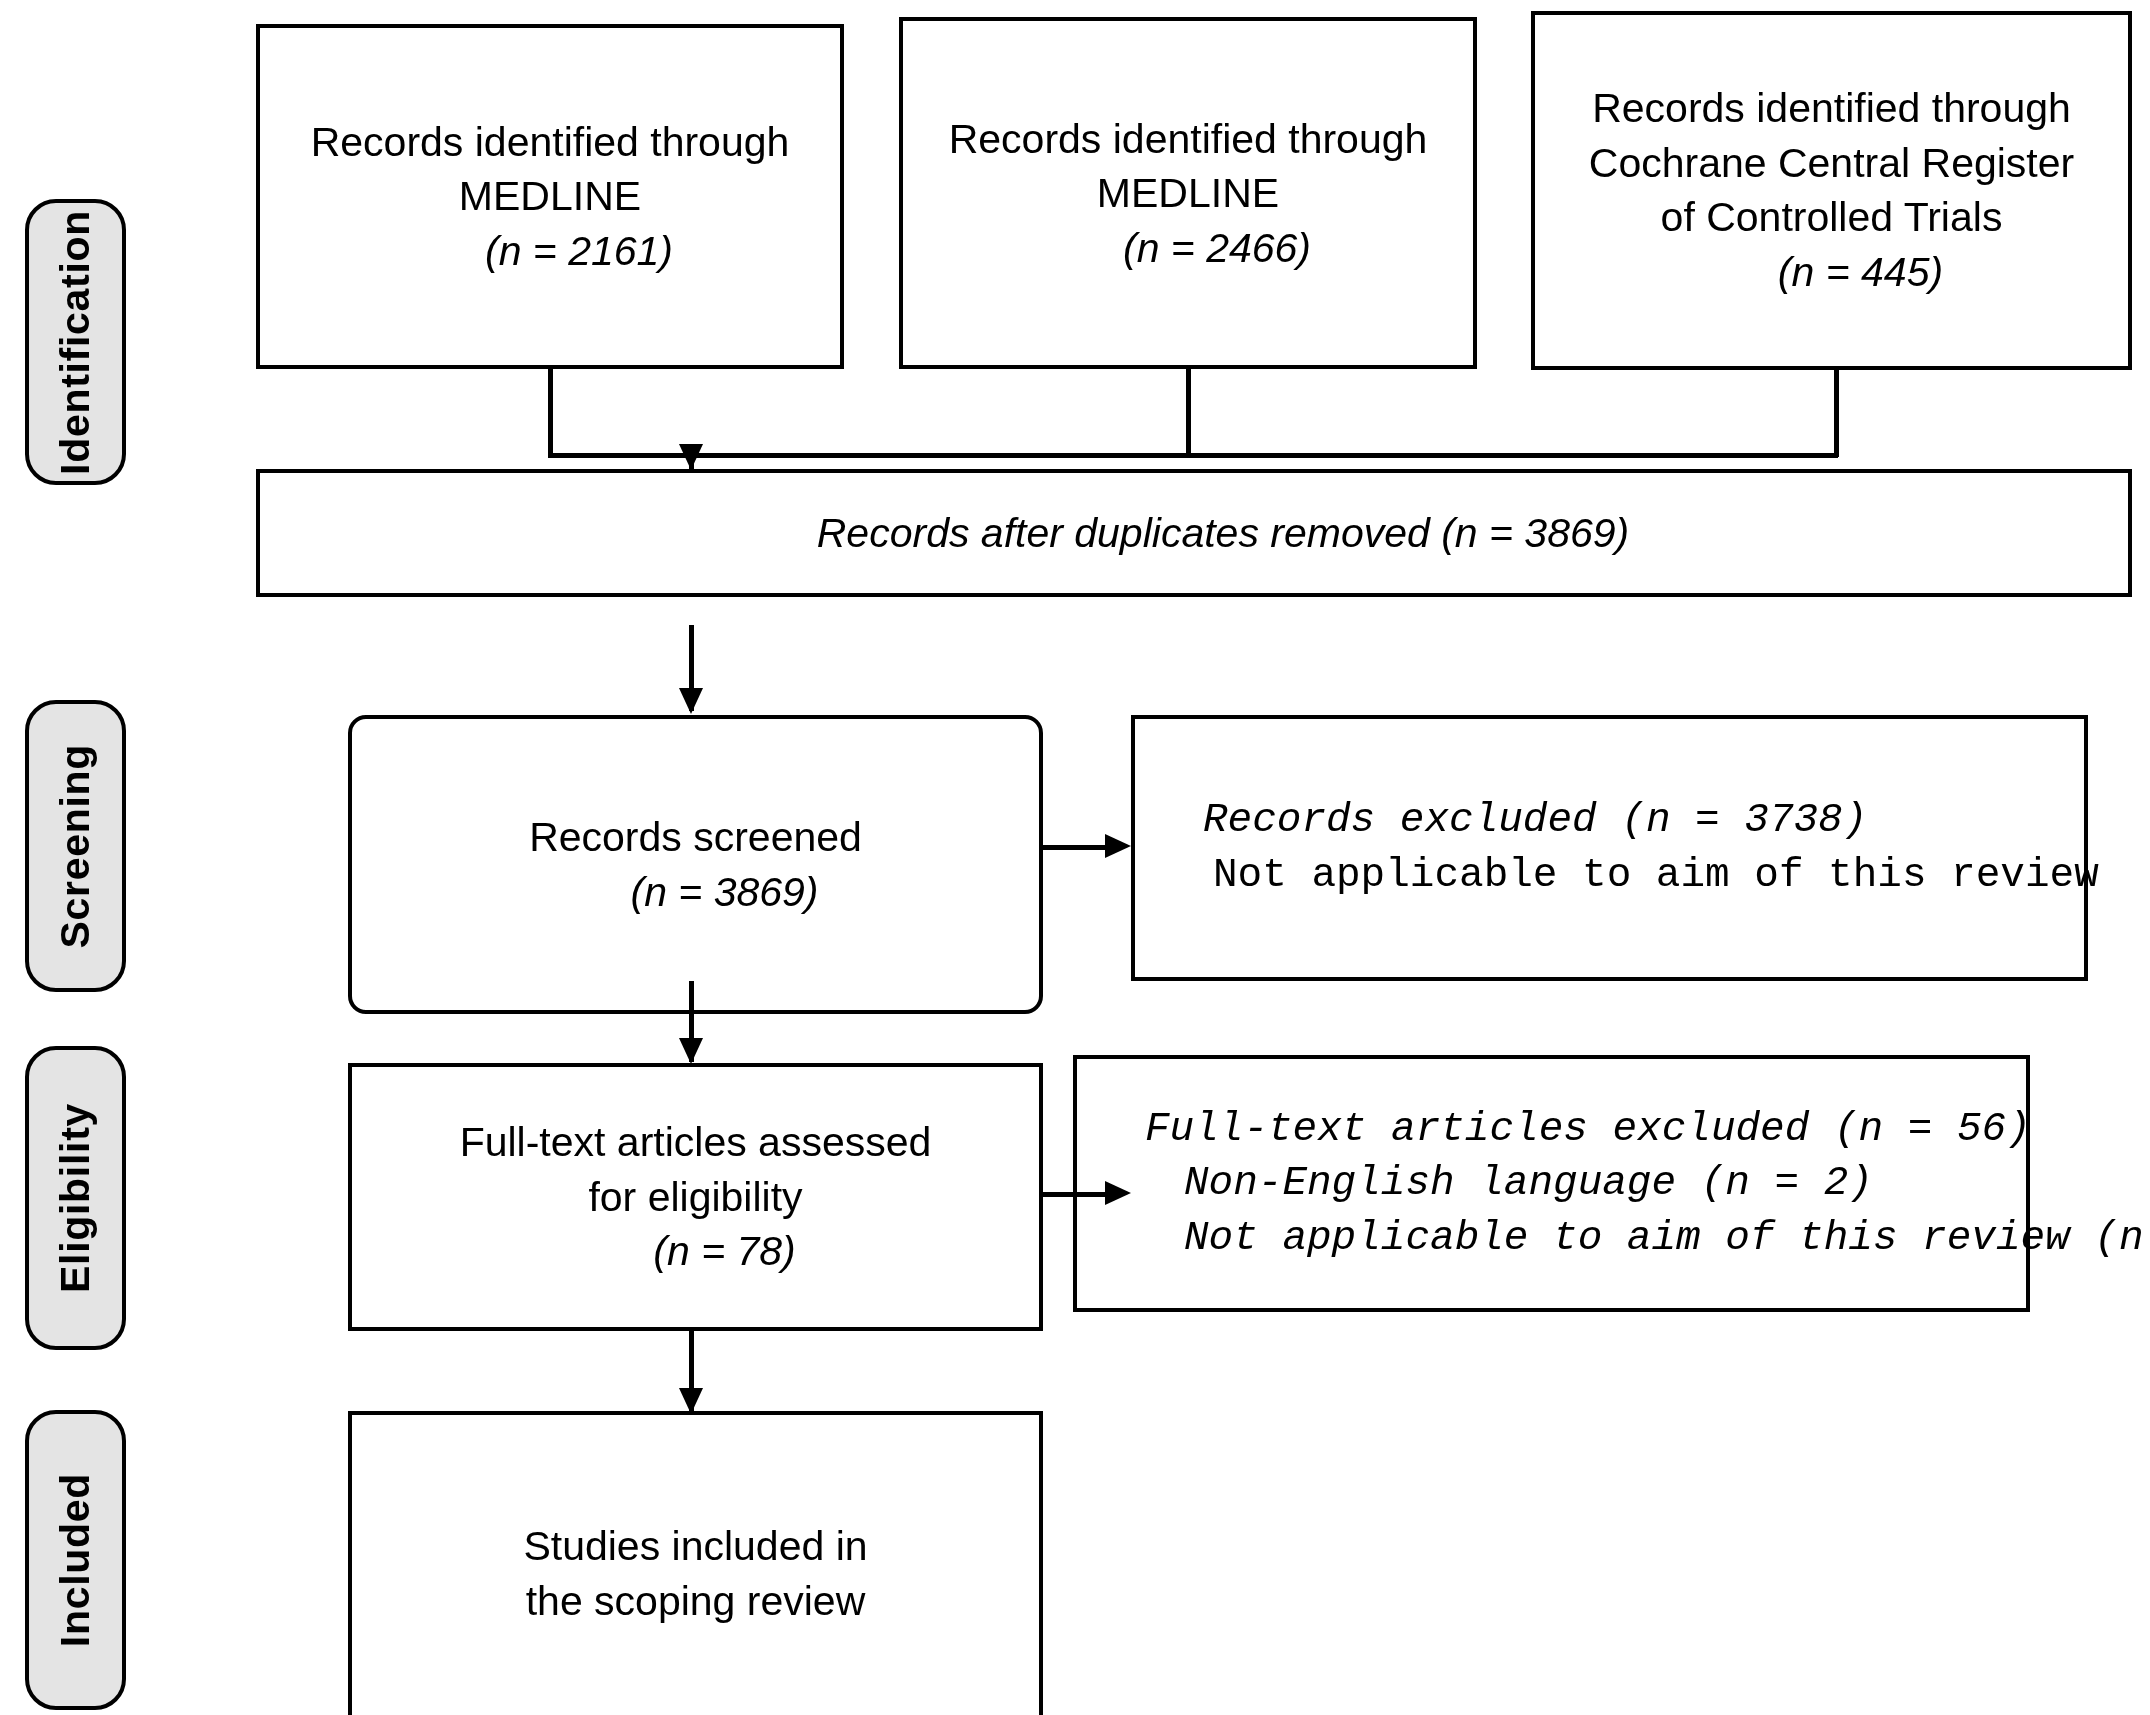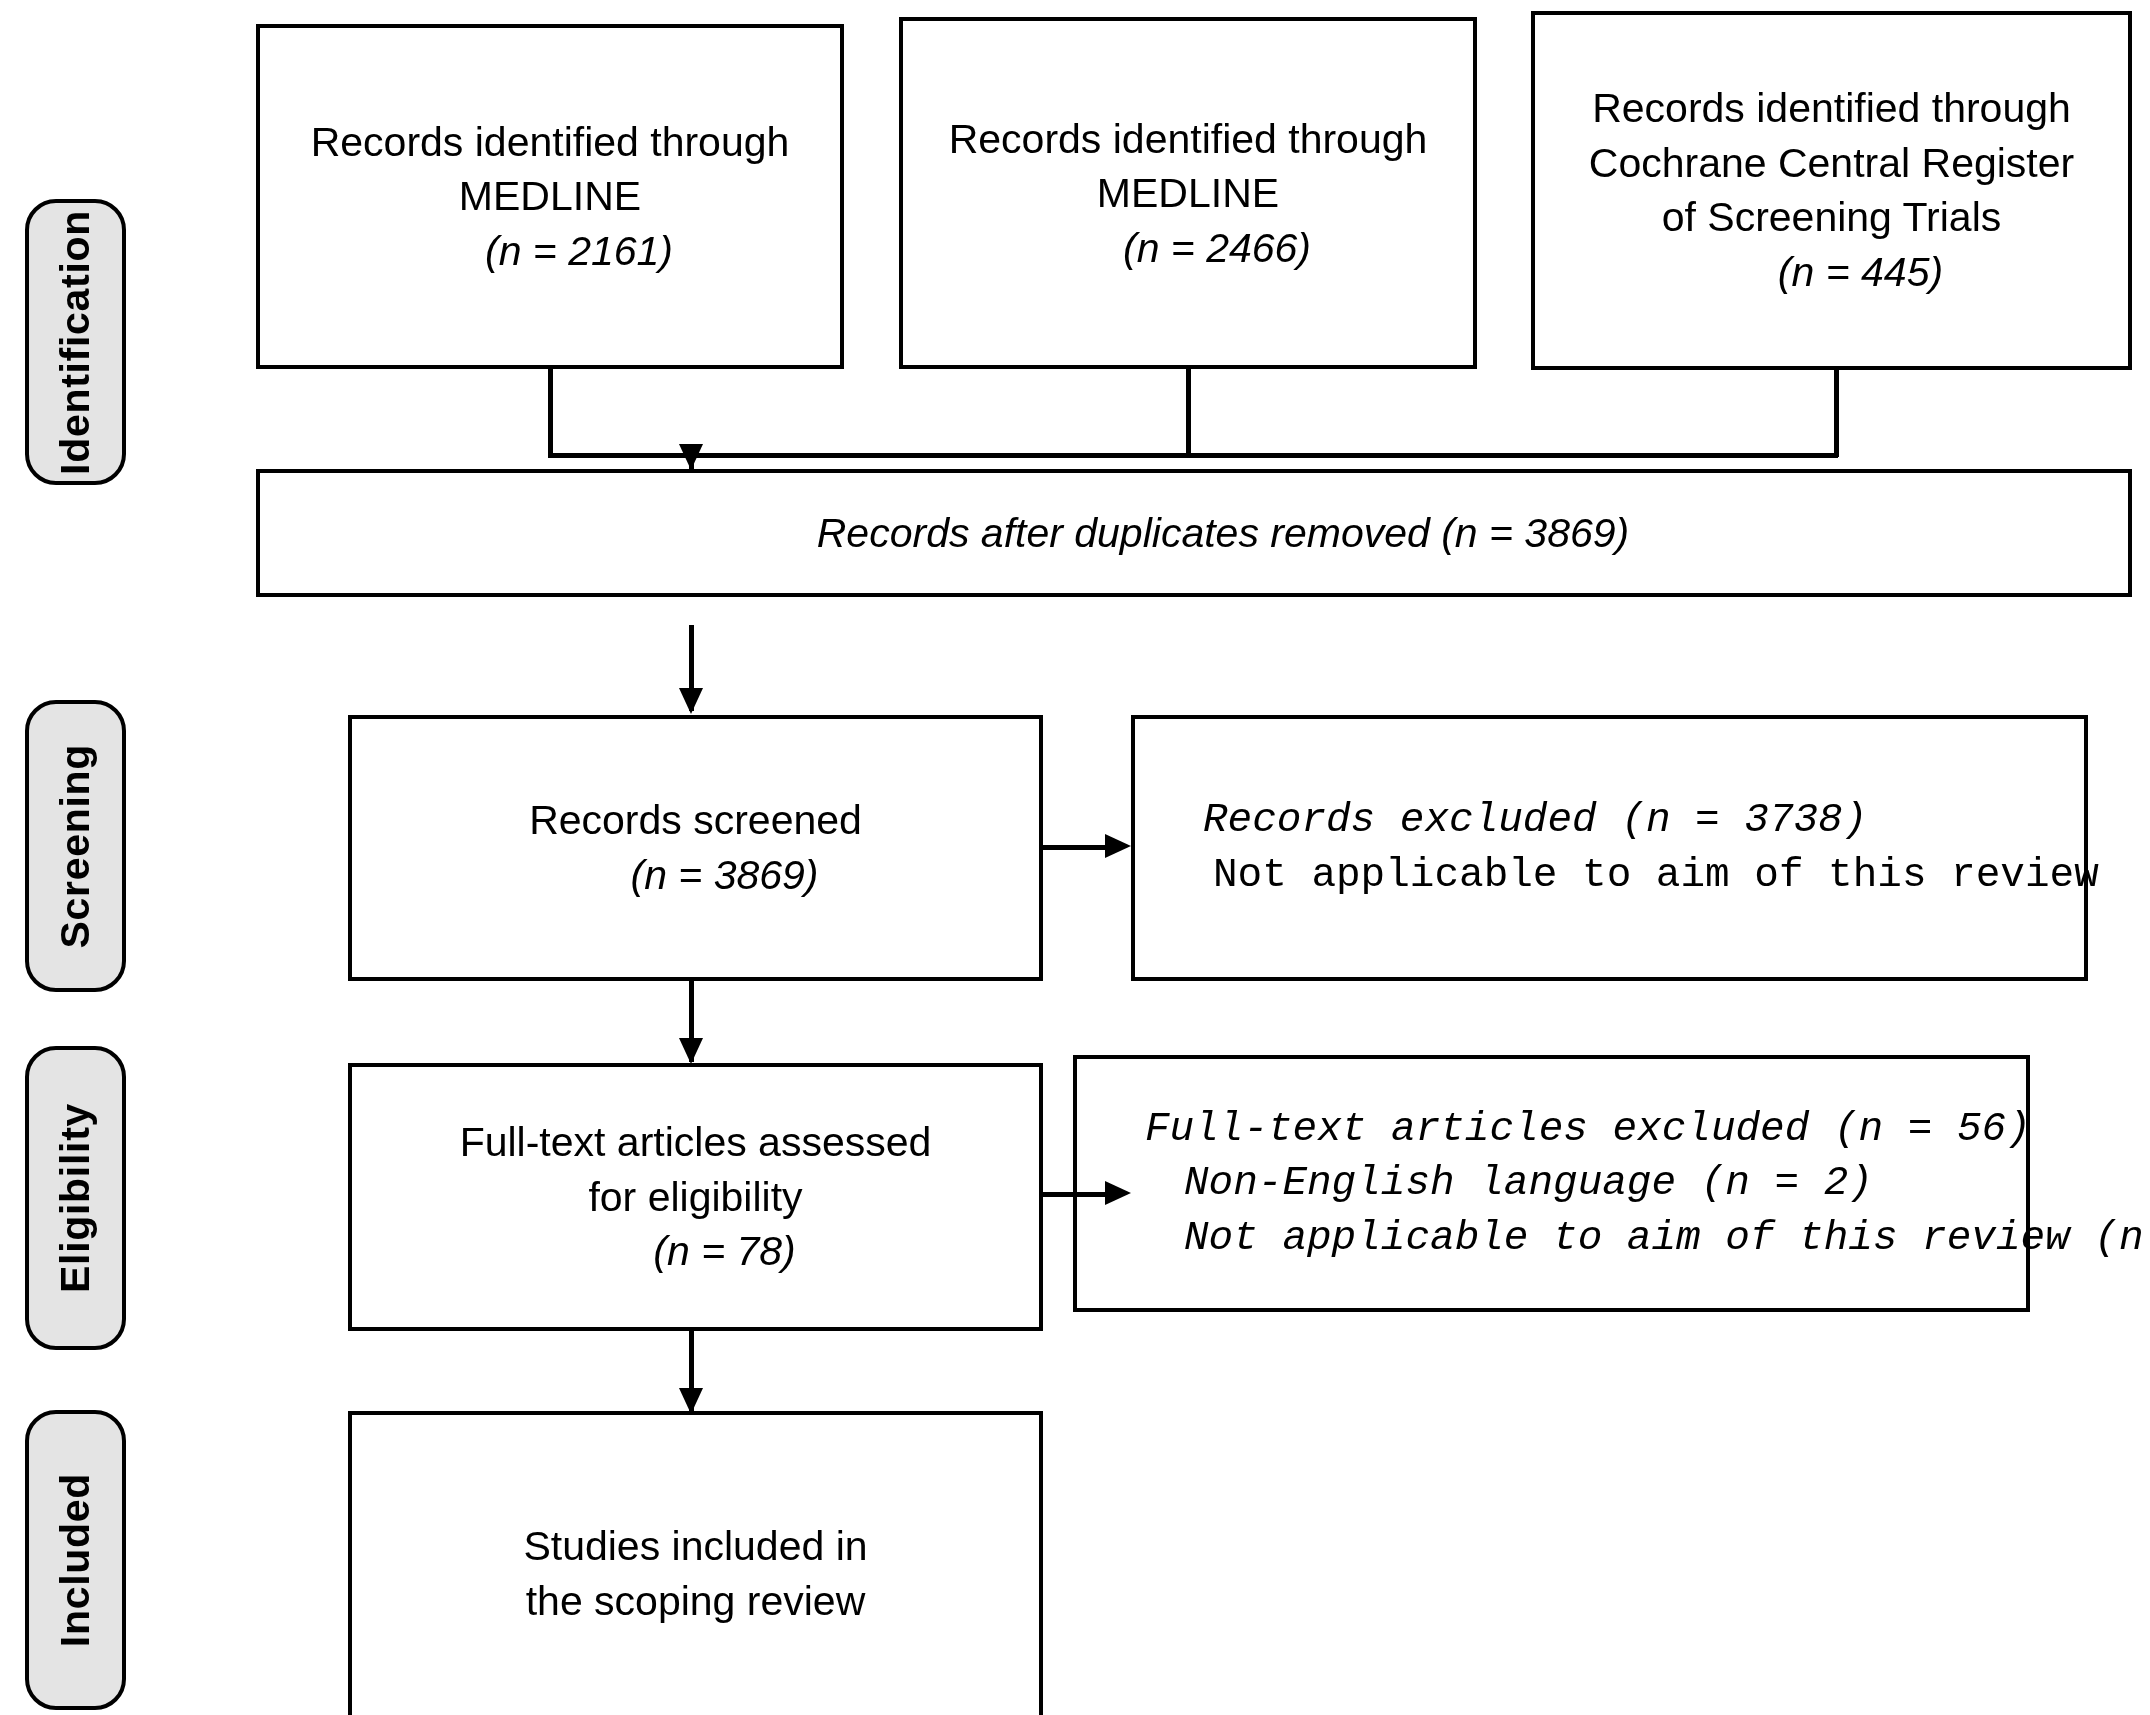--- a/index.html
+++ b/index.html
@@ -99,39 +99,39 @@
 
   <div class="fbox center" style="left:899px;top:17.3px;width:578px;height:352px;">
     <span class="ln">Records identified through</span>
     <span class="ln">MEDLINE</span>
     <span class="ln ital">(<i>n</i> = 2466)</span>
   </div>
 
   <div class="fbox center" style="left:1531px;top:10.6px;width:601px;height:359px;">
     <span class="ln">Records identified through</span>
     <span class="ln">Cochrane Central Register</span>
-    <span class="ln">of Screening Trials</span>
+    <span class="ln">of Controlled Trials</span>
     <span class="ln ital">(<i>n</i> = 445)</span>
   </div>
 
   <div class="vline" style="left:548px;top:369px;height:88px;"></div>
   <div class="vline" style="left:1186px;top:369px;height:88px;"></div>
   <div class="vline" style="left:1834px;top:369px;height:88px;"></div>
   <div class="hline" style="left:548px;top:453px;width:1290px;"></div>
   <div class="vline" style="left:689px;top:453px;height:64px;"></div>
   <div class="arrowhead" style="left:679px;top:444px;"></div>
 
   <div class="fbox center" style="left:256px;top:469px;width:1876px;height:128px;">
     <span class="ln ital">Records after duplicates removed (<i>n</i> = 3869)</span>
   </div>
 
   <div class="vline" style="left:689px;top:625px;height:86px;"></div>
   <div class="arrowhead" style="left:679px;top:688px;"></div>
 
-  <div class="fbox center" style="left:348px;top:715px;width:695px;height:266px;">
+  <div class="fbox center" style="left:348px;top:715px;width:695px;height:299px;border-radius:18px;">
     <span class="ln">Records screened</span>
     <span class="ln ital">(<i>n</i> = 3869)</span>
   </div>
 
   <div class="fbox left" style="left:1131px;top:715px;width:957px;height:266px;">
     <span class="ln ital">Records excluded (<i>n</i> = 3738)</span>
     <span class="ln indent">Not applicable to aim of this review</span>
   </div>
 
   <div class="hline" style="left:1043px;top:845px;width:63px;"></div>

